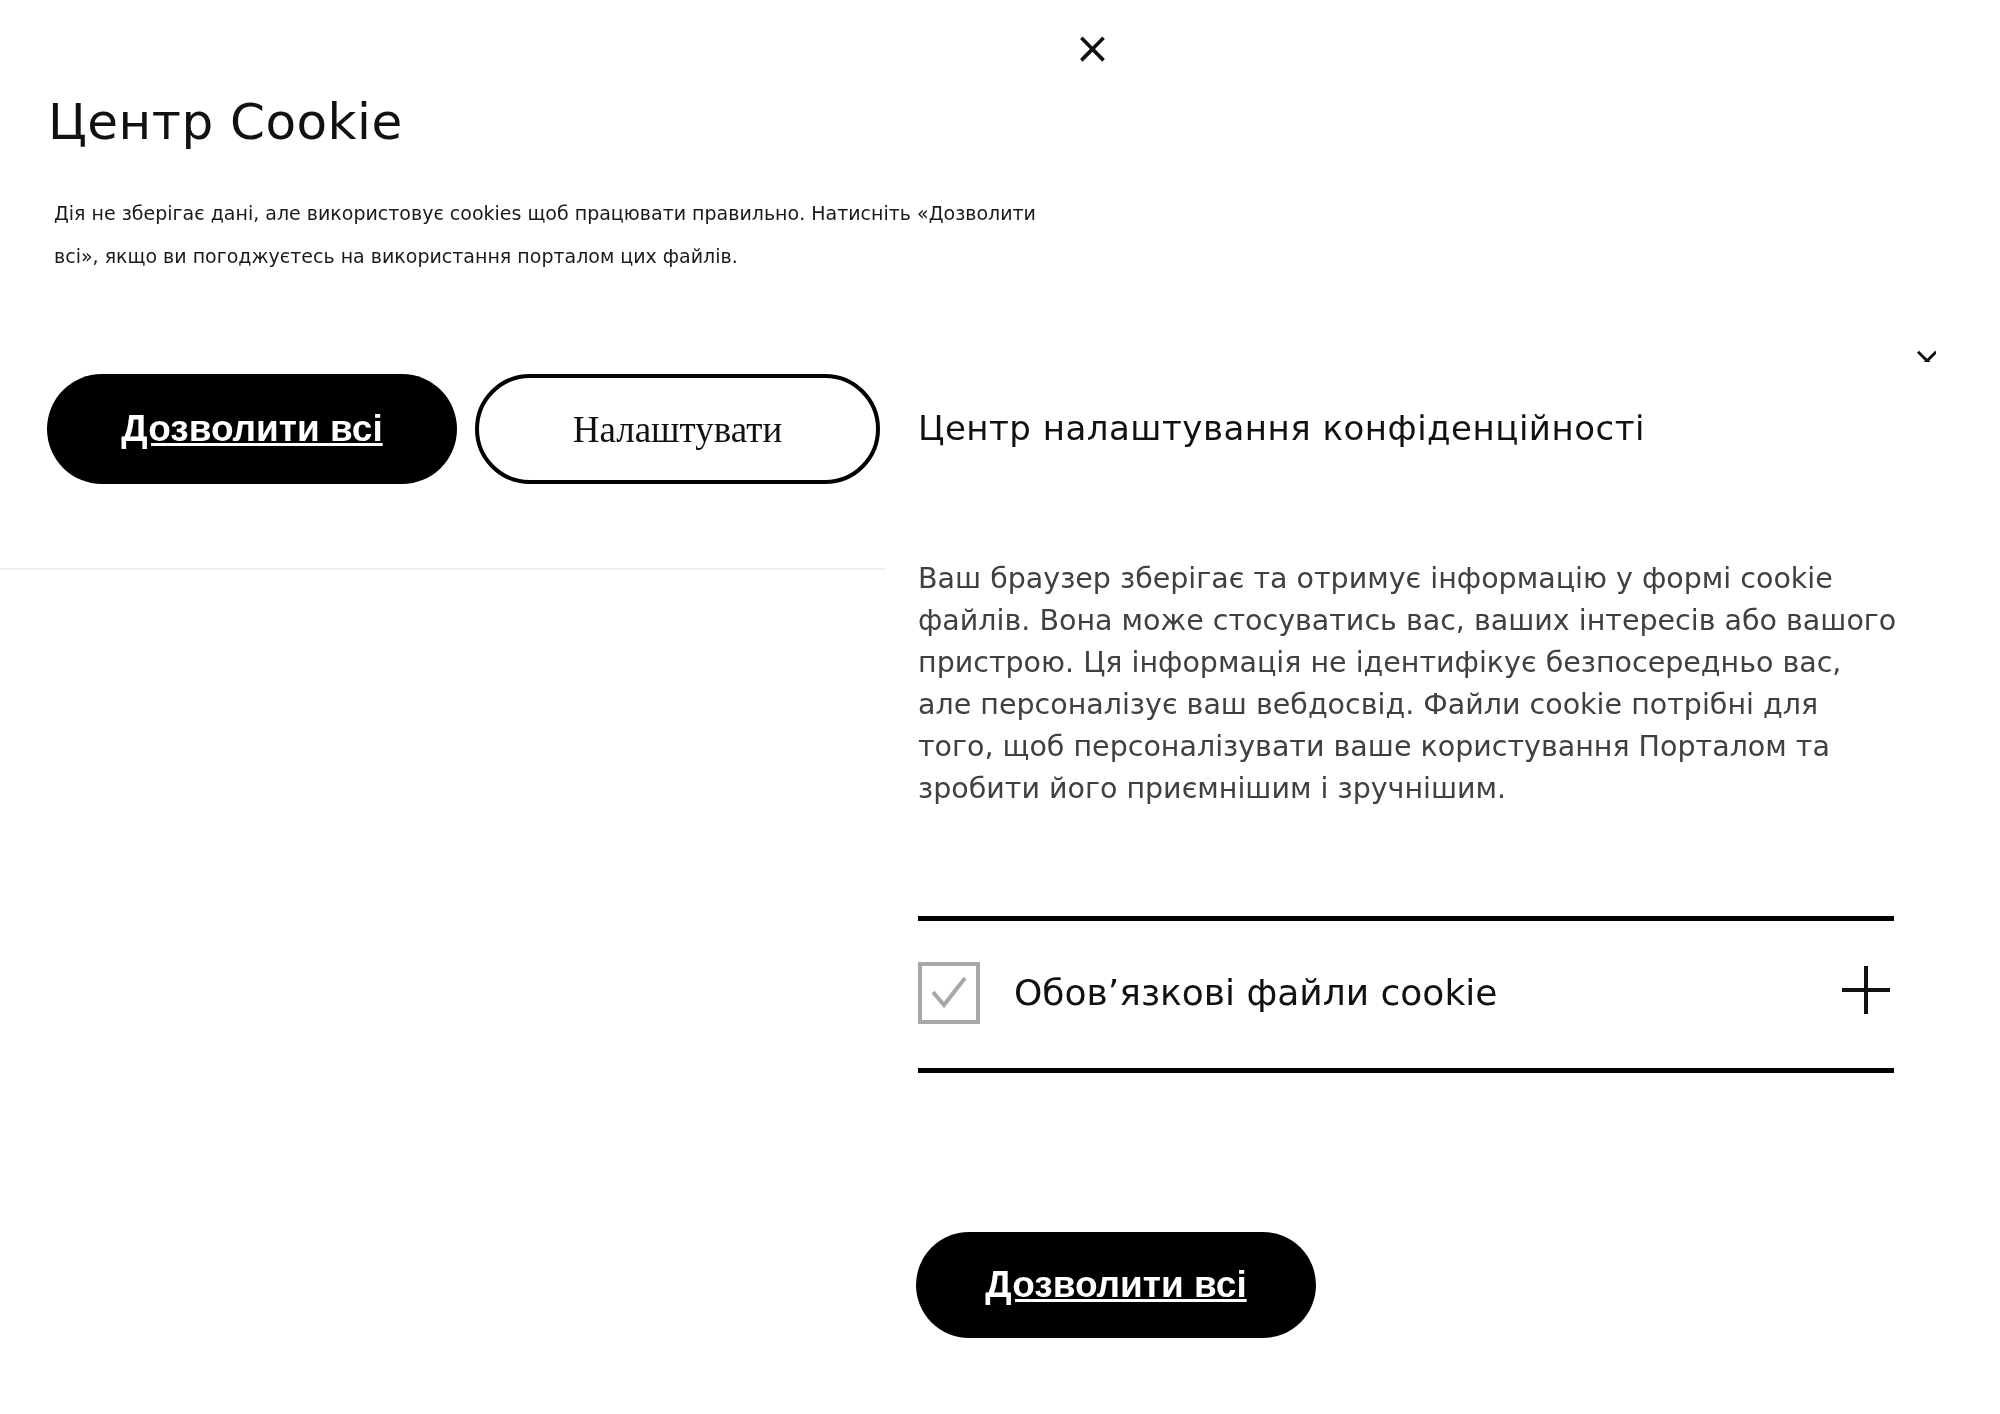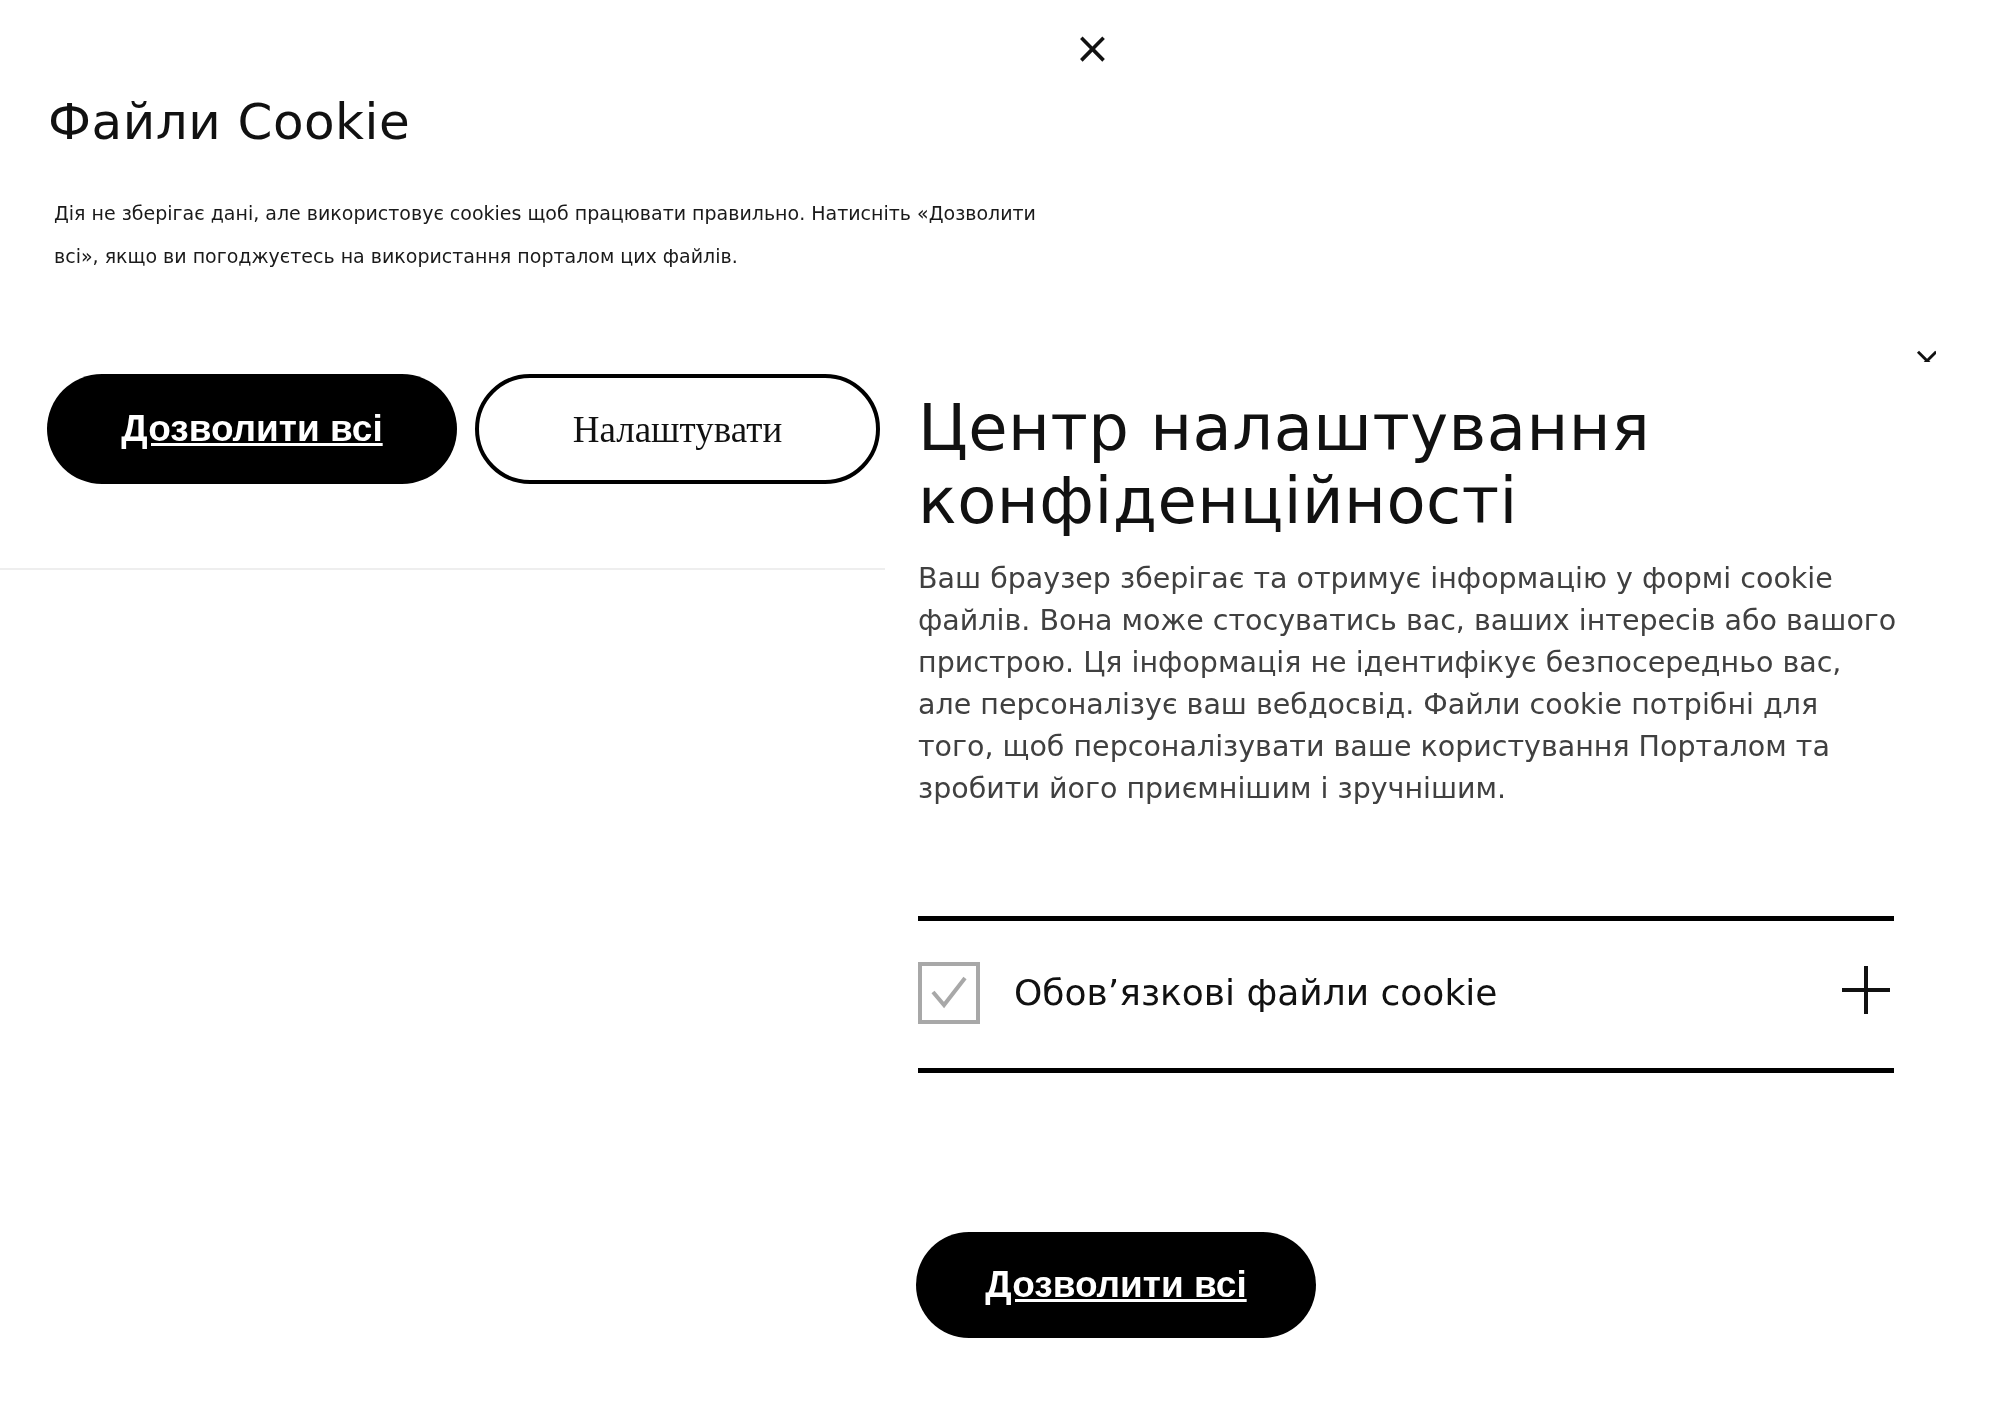--- a/index.html
+++ b/index.html
@@ -40,21 +40,21 @@
   .pc-close-partial {
     left: 1912px; top: 344px; width: 24px; height: 18px; overflow: hidden;
     cursor: pointer;
   }
   .pc-close-partial span {
     display: block; font-size: 36px; line-height: 36px; color: #111;
     margin-top: -2px;
   }
   .pc-title {
     left: 918px; top: 392px; width: 1000px; margin: 0;
-    font-size: 64px; font-weight: normal; line-height: 73px; letter-spacing: 0.5px;
+    font-size: 34px; font-weight: normal; line-height: 73px; letter-spacing: 0.5px;
   }
   .pc-text {
     left: 918px; top: 558px; width: 980px; margin: 0;
     font-size: 28.5px; line-height: 42px; color: #404040;
   }
   .pc-line { left: 918px; width: 976px; height: 5px; background: #000; }
   .pc-line-top { top: 916px; }
   .pc-line-bottom { top: 1068px; }
 
   .cat-row { left: 918px; top: 962px; width: 976px; height: 64px; }
@@ -78,21 +78,21 @@
 
   .pc-allow { left: 916px; top: 1232px; width: 400px; height: 106px; }
 </style>
 </head>
 <body>
 
 <div class="abs banner-close">
   <span>×</span>
 </div>
 
-<h1 class="abs banner-title">Файли Cookie</h1>
+<h1 class="abs banner-title">Центр Cookie</h1>
 
 <p class="abs banner-text">Дія не зберігає дані, але використовує cookies щоб працювати правильно. Натисніть «Дозволити всі», якщо ви погоджуєтесь на використання порталом цих файлів.</p>
 
 <button class="abs btn btn-primary banner-allow">Дозволити всі</button>
 
 <button class="abs btn btn-outline banner-settings">Налаштувати</button>
 
 <div class="abs banner-divider"></div>
 
 <div class="abs pc-close-partial">

